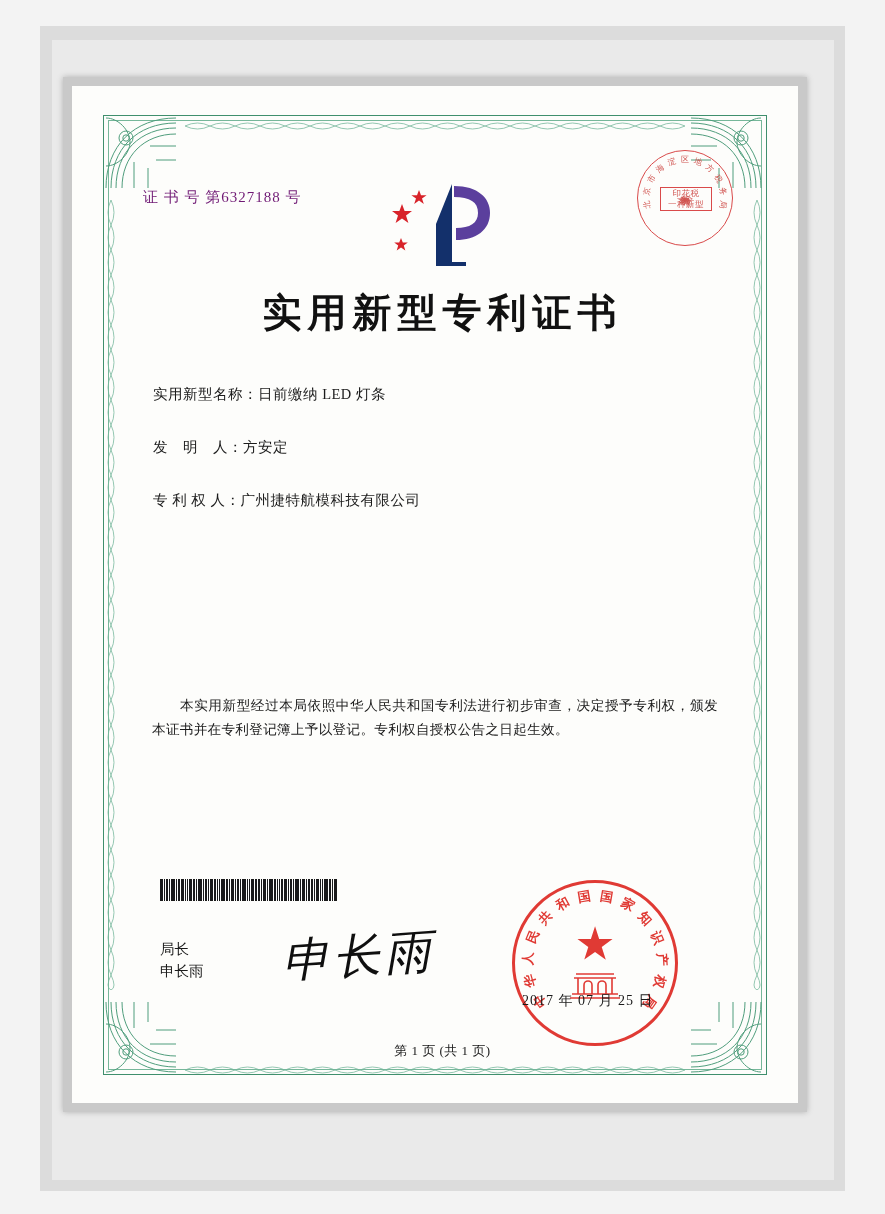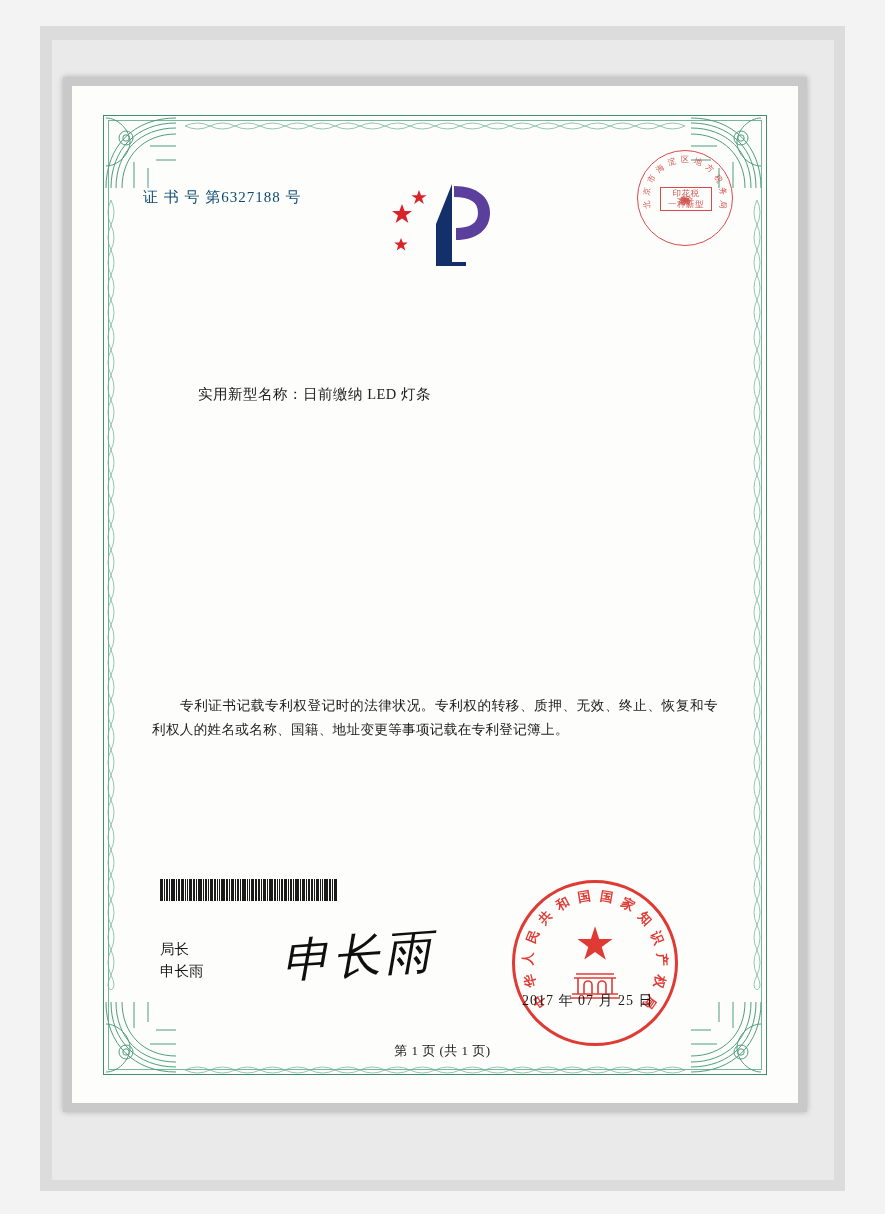--- a/index.html
+++ b/index.html
@@ -150,21 +150,21 @@
     line-height: 8px;
     transform-origin: 50% 0px;
     font-family: "Liberation Serif", serif;
   }
 
   
   .cert-no {
     position: absolute;
     left: 143px; top: 188px;
     font-size: 15px;
-    color: #0c4a6e;
+    color: #701a75;
     letter-spacing: 1px;
     font-family: "Liberation Serif", serif;
   }
   .main-title {
     position: absolute;
     left: 0; top: 286px;
     width: 885px;
     text-align: center;
     font-size: 39px;
     font-weight: bold;
@@ -181,21 +181,20 @@
     color: #1b1b1b;
   }
   .field-row {
     height: 53px;
     white-space: nowrap;
     font-family: "Liberation Serif", serif;
   }
   .field-label {
     display: inline-block;
     letter-spacing: 0.5px;
-    margin-left: 45px;
   }
   .field-value {
     display: inline-block;
     letter-spacing: 0.5px;
   }
 
   .paragraphs {
     position: absolute;
     left: 152px; top: 694px;
     width: 566px;
@@ -451,27 +450,30 @@
         <span class="arc-char-b" style="transform: rotate(-60deg);">国</span>
         <span class="arc-char-b" style="transform: rotate(-40deg);">家</span>
         <span class="arc-char-b" style="transform: rotate(-20deg);">知</span>
         <span class="arc-char-b" style="transform: rotate(0deg);">识</span>
         <span class="arc-char-b" style="transform: rotate(20deg);">产</span>
         <span class="arc-char-b" style="transform: rotate(40deg);">权</span>
         <span class="arc-char-b" style="transform: rotate(60deg);">局</span>
       </div>
   </div>
 
+  <div class="main-title">实用新型专利证书</div>
 
   <div class="fields" id="fields">
       <div class="field-row"><span class="field-label">实用新型名称：</span><span class="field-value">日前缴纳 LED 灯条</span></div>
+      <div class="field-row"><span class="field-label">发　明　人：</span><span class="field-value">方安定</span></div>
+      <div class="field-row"><span class="field-label">专 利 权 人：</span><span class="field-value">广州捷特航模科技有限公司</span></div>
     </div>
 
   <div class="paragraphs" id="paragraphs">
-      <p>专利证书记载专利权登记时的法律状况。专利权的转移、质押、无效、终止、恢复和专利权人的姓名或名称、国籍、地址变更等事项记载在专利登记簿上。</p>
+      <p>本实用新型经过本局依照中华人民共和国专利法进行初步审查，决定授予专利权，颁发本证书并在专利登记簿上予以登记。专利权自授权公告之日起生效。</p>
     </div>
 
   <div class="barcode" id="barcode">
       <i style="width: 3px;"></i>
       <i style="width: 1px;"></i>
       <i style="width: 2px;"></i>
       <i style="width: 1px;"></i>
       <i style="width: 4px;"></i>
       <i style="width: 1px;"></i>
       <i style="width: 2px;"></i>

